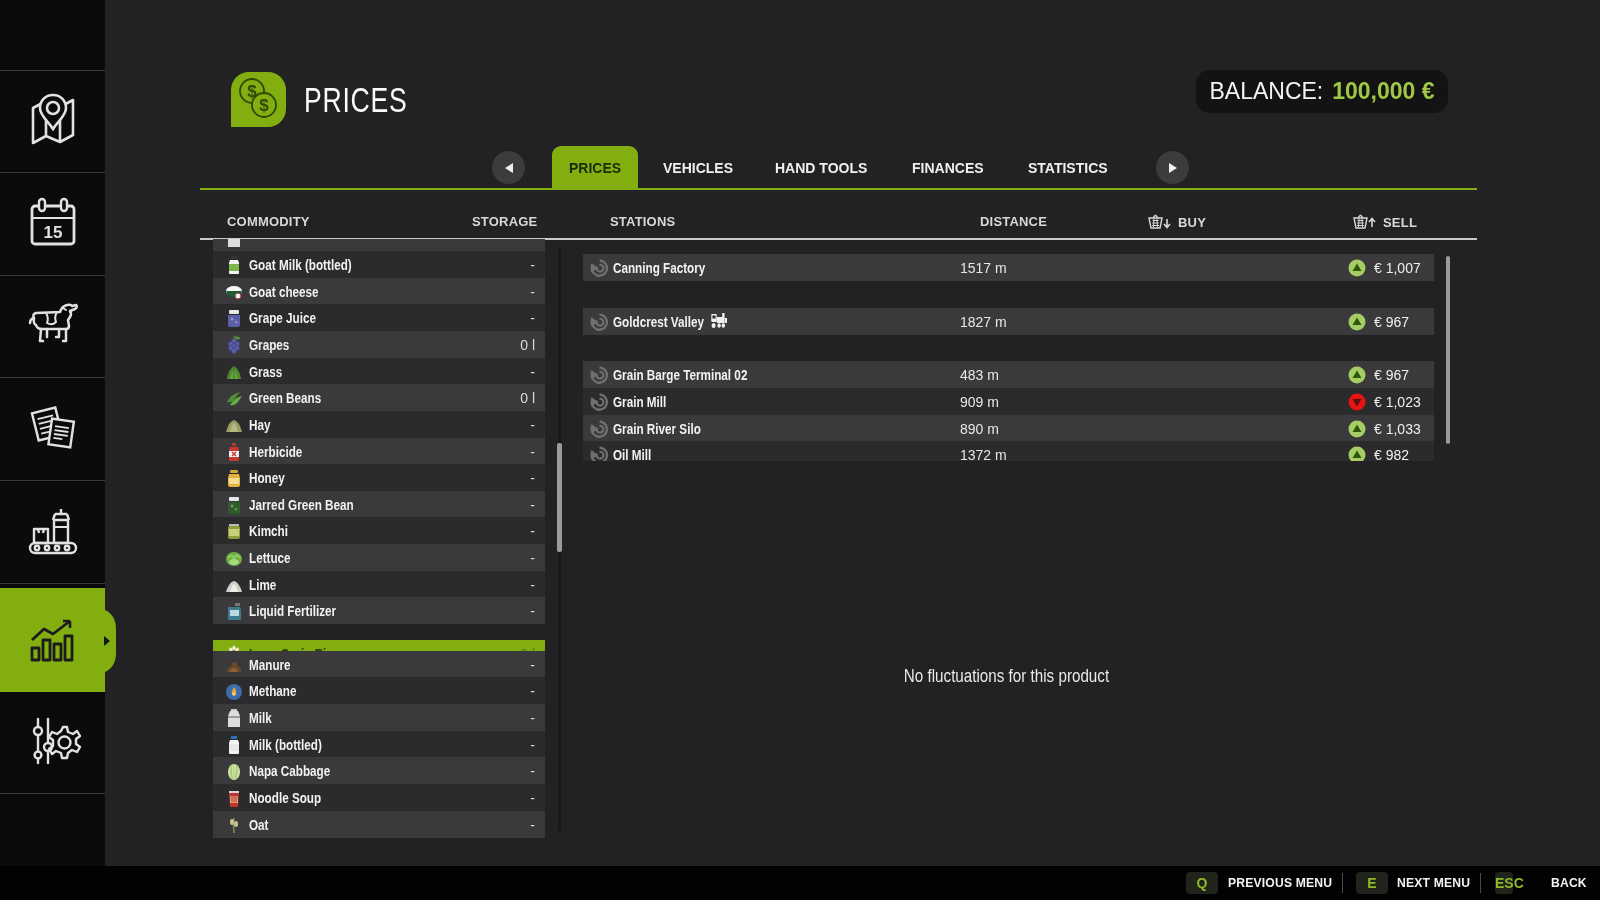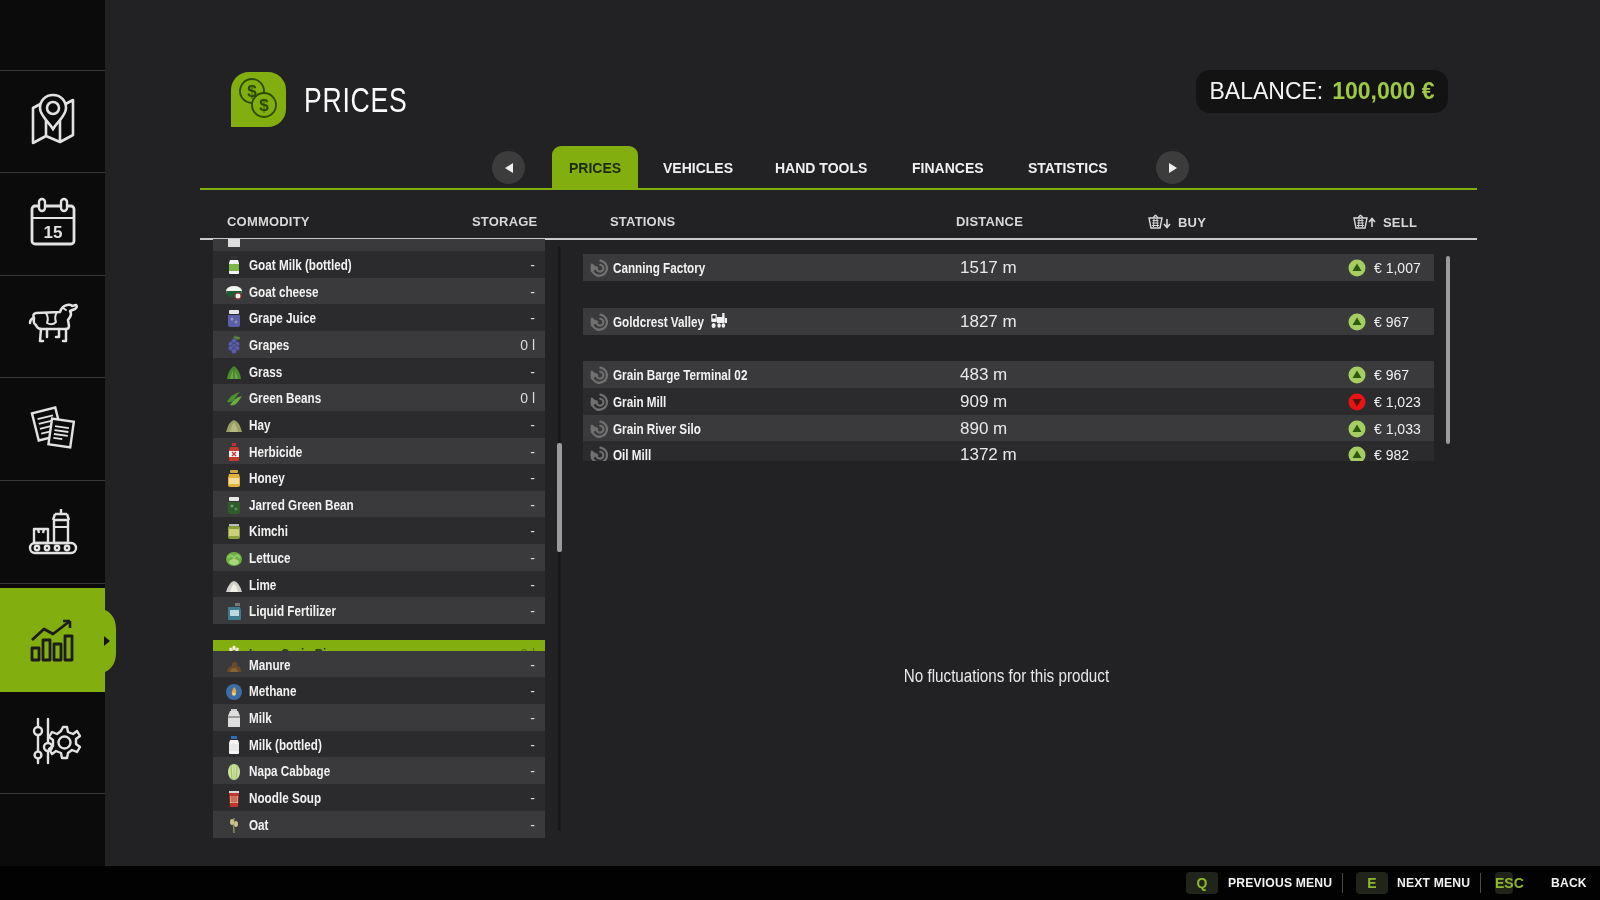--- a/index.html
+++ b/index.html
@@ -48,21 +48,21 @@
   
   #csb-track { left:558px; top:247px; width:3px; height:584px; background:#181818; }
   #csb-thumb { left:557px; top:443px; width:5px; height:109px; background:#9b9b9b; border-radius:2px; }
   #ssb-thumb { left:1446px; top:256px; width:4px; height:188px; background:#9b9b9b; border-radius:2px; }
 
   
   #slist { left:583px; top:254px; width:851px; height:207px; overflow:hidden; }
   .srow { position:absolute; left:0; width:851px; height:27px; }
   .srow .sic { position:absolute; left:6px; top:4px; width:20px; height:20px; }
   .srow .snm { position:absolute; left:30px; top:0; height:27px; line-height:28.5px; font-size:15px; font-weight:700; color:#f2f2f2; transform:scaleX(0.78); transform-origin:left center; white-space:nowrap; }
-  .srow .sds { position:absolute; left:377px; top:0; height:38px; line-height:28.5px; font-size:17px; color:#e8e8e8; }
+  .srow .sds { position:absolute; left:377px; top:0; height:38px; line-height:28.5px; font-size:14px; color:#e8e8e8; }
   .srow .badge { position:absolute; left:765px; top:5px; width:18px; height:18px; }
   .srow .spr { position:absolute; left:791px; top:0; height:27px; line-height:28.5px; font-size:14px; color:#f0f0f0; }
 
   #noflux { left:660px; top:665px; width:693px; text-align:center; font-size:19px; color:#e9e9e9; transform:scaleX(0.8); }
 
   
   #botbar { left:0; top:866px; width:1600px; height:34px; background:#020202; }
   .key { position:absolute; top:872px; height:22px; border-radius:4px; background:#20241a;
      color:#8fb92a; font-weight:700; font-size:14px; text-align:center; line-height:22px; }
   .blabel { position:absolute; top:872px; height:22px; line-height:22px; color:#f2f2f2; font-weight:700; font-size:13.5px; letter-spacing:0.2px; transform:scaleX(0.9); transform-origin:left center; }
@@ -187,21 +187,21 @@
   <div class="abs tabtxt" style="left:912px">FINANCES</div>
   <div class="abs tabtxt" style="left:1028px">STATISTICS</div>
   <div class="abs arrowcirc" style="left:1156px">
     <div style="width:0;height:0;border-left:8px solid #f0f0f0;border-top:5px solid transparent;border-bottom:5px solid transparent"></div>
   </div>
   <div class="abs" id="tabline"></div>
 
   <div class="abs colhead" style="left:227px">COMMODITY</div>
   <div class="abs colhead" style="left:472px">STORAGE</div>
   <div class="abs colhead" style="left:610px">STATIONS</div>
-  <div class="abs colhead" style="left:956px">DISTANCE</div>
+  <div class="abs colhead" style="left:980px">DISTANCE</div>
   <div class="abs colhead" style="left:1147px"><svg width="26" height="15" viewBox="0 0 26 15" style="vertical-align:-2px;margin-right:5px">
         <path d="M2,4 L15,4 L13,14 L4,14 Z" fill="none" stroke="#d8d8d8" stroke-width="1.4"></path>
         <path d="M6,4 L8.5,1 M11,4 L8.5,1" fill="none" stroke="#d8d8d8" stroke-width="1.2"></path>
         <path d="M5.5,6.5 L11.5,6.5 M5.2,9 L11.8,9 M5,11.5 L12,11.5 M7,5 L6.5,13 M10,5 L10.5,13" stroke="#d8d8d8" stroke-width="1"></path>
         <path d="M20,5 L20,13 M17,10 L20,13.5 L23,10" fill="none" stroke="#d8d8d8" stroke-width="1.6"></path>
       </svg>BUY</div>
   <div class="abs colhead" style="left:1352px"><svg width="26" height="15" viewBox="0 0 26 15" style="vertical-align:-2px;margin-right:5px">
         <path d="M2,4 L15,4 L13,14 L4,14 Z" fill="none" stroke="#d8d8d8" stroke-width="1.4"></path>
         <path d="M6,4 L8.5,1 M11,4 L8.5,1" fill="none" stroke="#d8d8d8" stroke-width="1.2"></path>
         <path d="M5.5,6.5 L11.5,6.5 M5.2,9 L11.8,9 M5,11.5 L12,11.5 M7,5 L6.5,13 M10,5 L10.5,13" stroke="#d8d8d8" stroke-width="1"></path>

